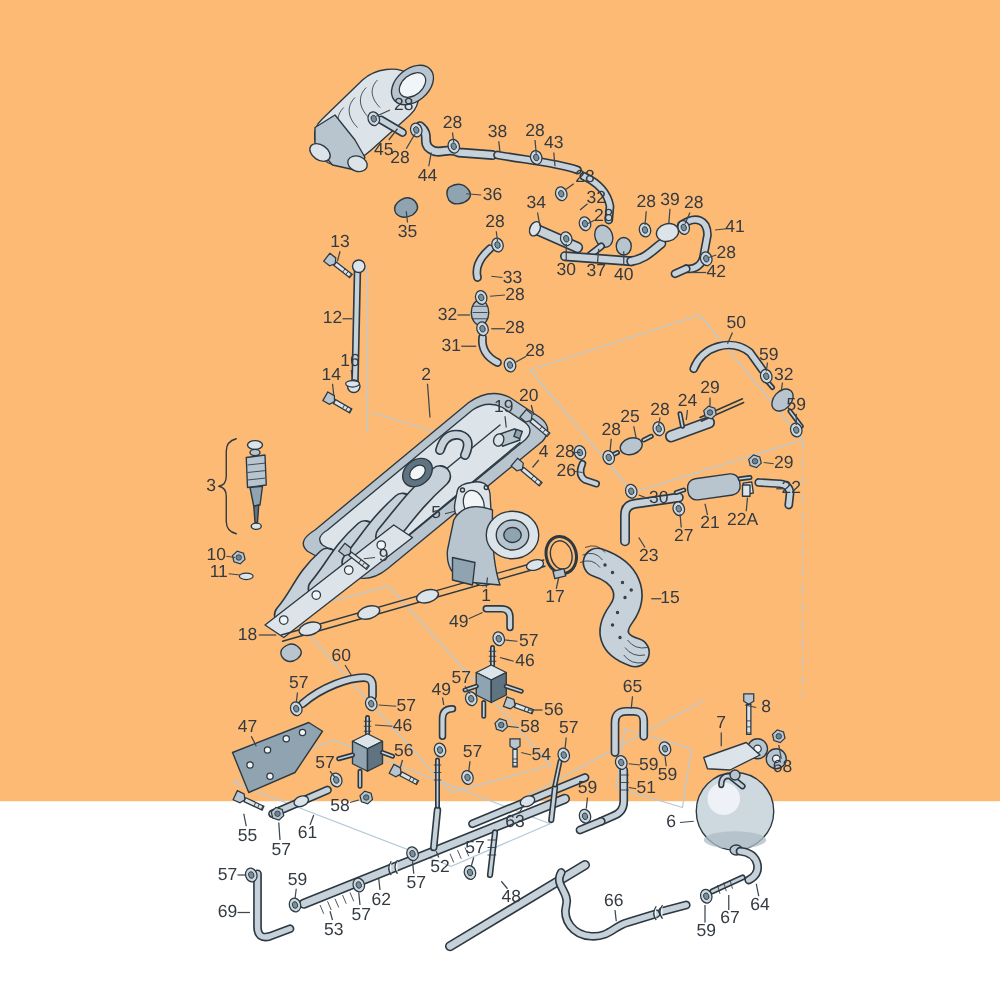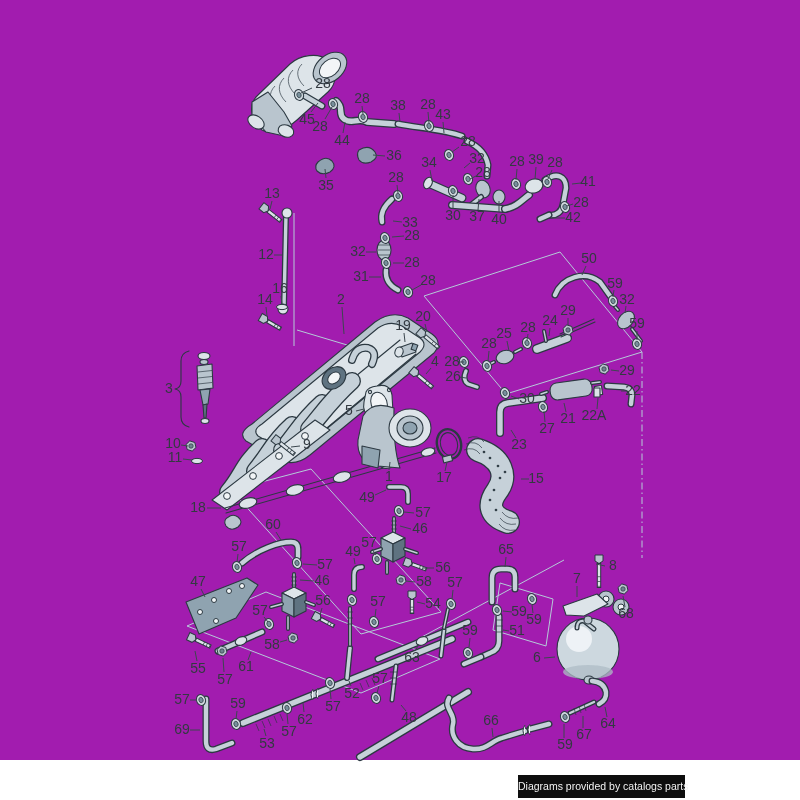--- a/index.html
+++ b/index.html
@@ -1,16 +1,16 @@
 <!DOCTYPE html>
 <html><head>
 <meta charset="utf-8">
 <style>
   html,body{margin:0;padding:0;background:#fff;width:800px;height:800px;overflow:hidden;}
-  #stage{position:relative;width:800px;height:760px;background:#a21caf;font-family:"Liberation Sans",sans-serif;}
+  #stage{position:relative;width:800px;height:641px;background:#fdba74;font-family:"Liberation Sans",sans-serif;}
   svg{position:absolute;left:0;top:0;}
   
   .ol{stroke:#2c3942;stroke-width:1.1;fill:none;stroke-linecap:round;stroke-linejoin:round;}
   .fl{fill:#dde4e9;stroke:#2c3942;stroke-width:1.1;stroke-linejoin:round;}
   .fm{fill:#b9c5ce;stroke:#2c3942;stroke-width:1.1;stroke-linejoin:round;}
   .fd{fill:#8fa3b0;stroke:#2c3942;stroke-width:1.1;stroke-linejoin:round;}
   .fk{fill:#5f7381;stroke:#2c3942;stroke-width:1.1;stroke-linejoin:round;}
   .fw{fill:#f2f5f7;stroke:#2c3942;stroke-width:1;}
   .tb{fill:none;stroke:#2c3942;stroke-linecap:round;stroke-linejoin:round;}
   .tbi{fill:none;stroke:#c6d1d9;stroke-linecap:round;stroke-linejoin:round;}
@@ -1012,14 +1012,13 @@
           <line x1="583" y1="728" x2="583" y2="716" class="lead"></line>
           <text x="584" y="735" class="lbl" text-anchor="middle" dominant-baseline="middle">67</text>
         </g>
         <g>
           <line x1="607" y1="717" x2="605" y2="707" class="lead"></line>
           <text x="608" y="724" class="lbl" text-anchor="middle" dominant-baseline="middle">64</text>
         </g>
       </g>
 </svg>
 
-<div id="footer-badge">Diagrams provided by catalogs parts</div>
 </div>
 
 </body></html>

